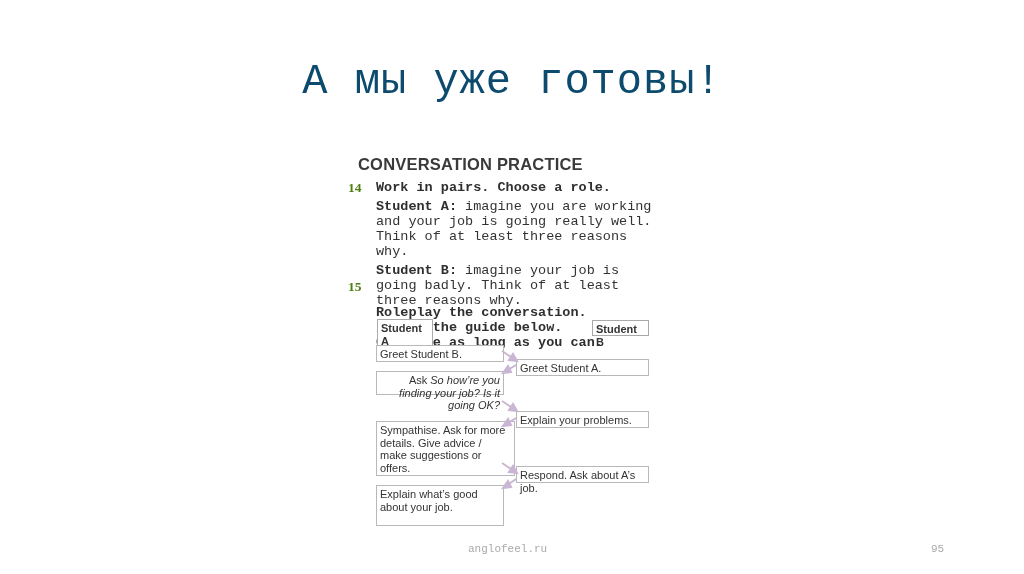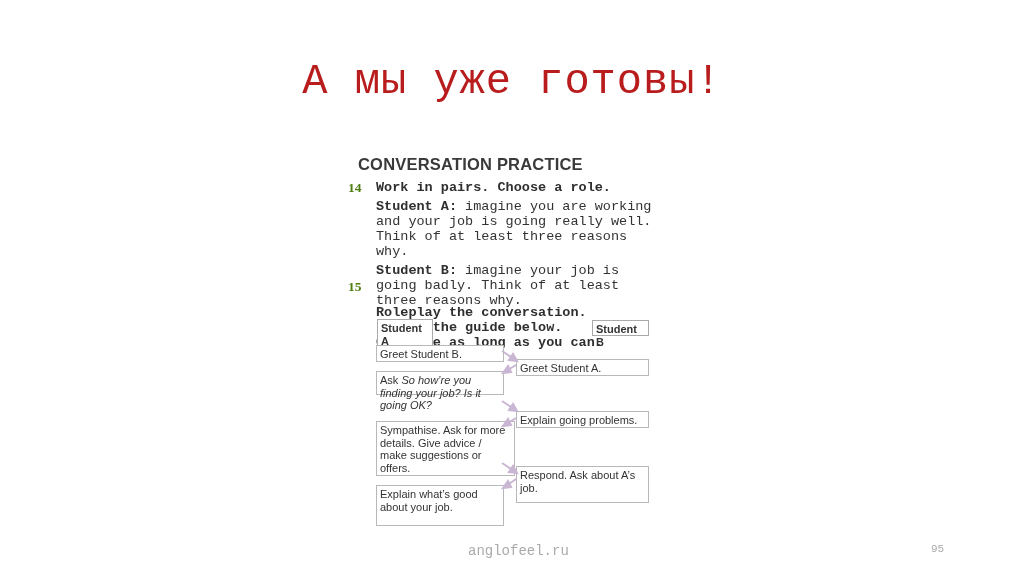--- a/index.html
+++ b/index.html
@@ -1,34 +1,34 @@
 <!DOCTYPE html>
 <html><head>
   <meta charset="utf-8">
   <style>
     html, body { margin:0; padding:0; }
     body { width:1024px; height:574px; background:#ffffff; position:relative; overflow:hidden; }
     .title { position:absolute; left:0; width:1024px; top:58px; text-align:center;
-      font-family:"Liberation Mono", monospace; font-size:42px; color:#b91c1c; letter-spacing:1px; }
+      font-family:"Liberation Mono", monospace; font-size:42px; color:#0c4a6e; letter-spacing:1px; }
     .page { position:absolute; left:348px; top:150px; width:310px; }
     .heading { position:absolute; left:10px; top:5px; font-family:"Liberation Sans", sans-serif;
       font-weight:bold; font-size:16.5px; color:#3a3a3a; letter-spacing:0.2px; }
     .ex { position:absolute; font-family:"Liberation Serif", serif; font-size:13.5px; color:#333; line-height:15px; }
     .ex .num { position:absolute; left:0; font-weight:bold; color:#4d7c0f; }
     .ex .body { position:absolute; left:28px; width:280px;font-family:Liberation Mono, monospace; }
     .ex b { font-weight:bold; color:#2f2f2f; }
     .ex p { margin:0 0 4px 0; }
     .box { position:absolute; border:1px solid #b8b8b8; background:#fff;
       font-family:"Liberation Sans", sans-serif; font-size:11px; color:#333; line-height:12.5px;
       padding:2px 3px; box-sizing:border-box; }
     .box.hdr { font-weight:bold; border-color:#aaa; }
     .box i { font-style:italic; }
     .arrow { position:absolute; }
     .footer-site { position:absolute; left:468px; top:543px; font-family:"Liberation Mono", monospace;
-      font-size:14px; color:#aaa; }
+      font-size:11px; color:#aaa; }
     .footer-num { position:absolute; left:931px; top:543px; font-family:"Liberation Mono", monospace;
       font-size:11px; color:#aaa; }
   </style>
 </head>
 <body>
 
 <div class="title">А мы уже готовы!</div>
 
 <div class="page">
   <div class="heading">CONVERSATION PRACTICE</div>
@@ -47,27 +47,27 @@
     <div class="body" style="width:255px;margin-top:26px;">
       <p style="font-weight:bold;color:#2f2f2f;">Roleplay the conversation. Follow the guide below. Continue as long as you can.</p>
     </div>
   </div>
 </div>
 
 <div class="box hdr" style="left:377px; top:319px; width:56px; height:32px;">Student A</div>
 <div class="box hdr" style="left:592px; top:320px; width:57px; height:16px;">Student B</div>
 
 <div class="box" style="left:376px; top:345px; width:128px; height:17px;">Greet Student B.</div>
-<div class="box" style="left:376px; top:371px; width:128px; height:24px;"><span>Ask </span><i>So how’re you finding your job? Is it going OK?</i></div>
+<div class="box" style="left:376px; top:371px; width:128px; height:24px;text-align:right;"><span>Ask </span><i>So how’re you finding your job? Is it going OK?</i></div>
 <div class="box" style="left:376px; top:421px; width:139px; height:55px;">Sympathise. Ask for more details. Give advice / make suggestions or offers.</div>
 <div class="box" style="left:376px; top:485px; width:128px; height:41px;">Explain what’s good about your job.</div>
 
 <div class="box" style="left:516px; top:359px; width:133px; height:17px;">Greet Student A.</div>
-<div class="box" style="left:516px; top:411px; width:133px; height:17px;">Explain going problems.</div>
-<div class="box" style="left:516px; top:466px; width:133px; height:37px;">Respond. Ask about A’s job.</div>
+<div class="box" style="left:516px; top:411px; width:133px; height:17px;">Explain your problems.</div>
+<div class="box" style="left:516px; top:466px; width:133px; height:17px;">Respond. Ask about A’s job.</div>
 
 <svg class="arrow" style="left:500px; top:345px;" width="22" height="170" viewBox="0 0 22 170">
   <g fill="#c9b6d3" stroke="#c9b6d3" stroke-width="2">
     <line x1="2" y1="6" x2="14" y2="14"></line>
       <polygon points="17,16 9,15 13,9"></polygon>
     <line x1="16" y1="20" x2="6" y2="26"></line>
       <polygon points="3,28 8,21 11,27"></polygon>
     <line x1="2" y1="56" x2="14" y2="64"></line>
       <polygon points="17,66 9,65 13,59"></polygon>
     <line x1="16" y1="73" x2="6" y2="79"></line>

